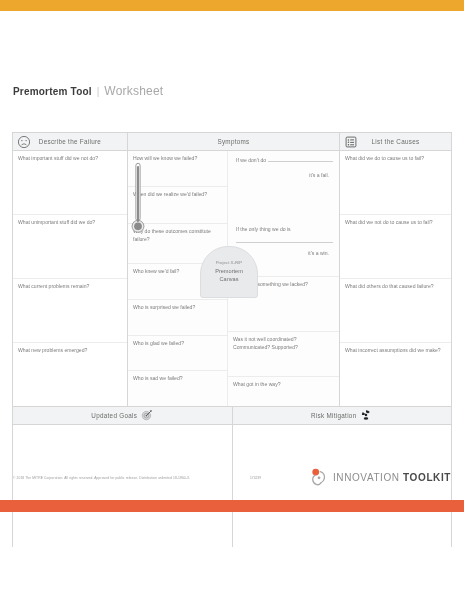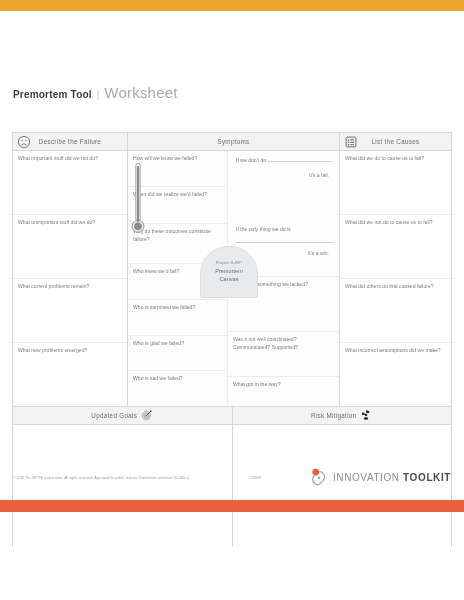--- a/index.html
+++ b/index.html
@@ -22,21 +22,21 @@
   }
 
   
   .title-row {
     position:absolute; left:13px; top:84px;
     display:flex; align-items:baseline; gap:5px;
     white-space:nowrap;
   }
   .title-main { font-size:10px; font-weight:bold; color:#3c3c3c; letter-spacing:.2px; }
   .title-sep  { font-size:10px; color:#c9c9c9; }
-  .title-sub  { font-size:15px; color:#a8a8a8; letter-spacing:.2px; }
+  .title-sub  { font-size:12px; color:#a8a8a8; letter-spacing:.2px; }
 
   
   .canvas {
     position:absolute; left:12px; top:132px;
     width:440px; height:415px;
     border:1px solid #d6d6d6; background:#fff;
   }
 
   
   .top-band { display:flex; height:273px; }

